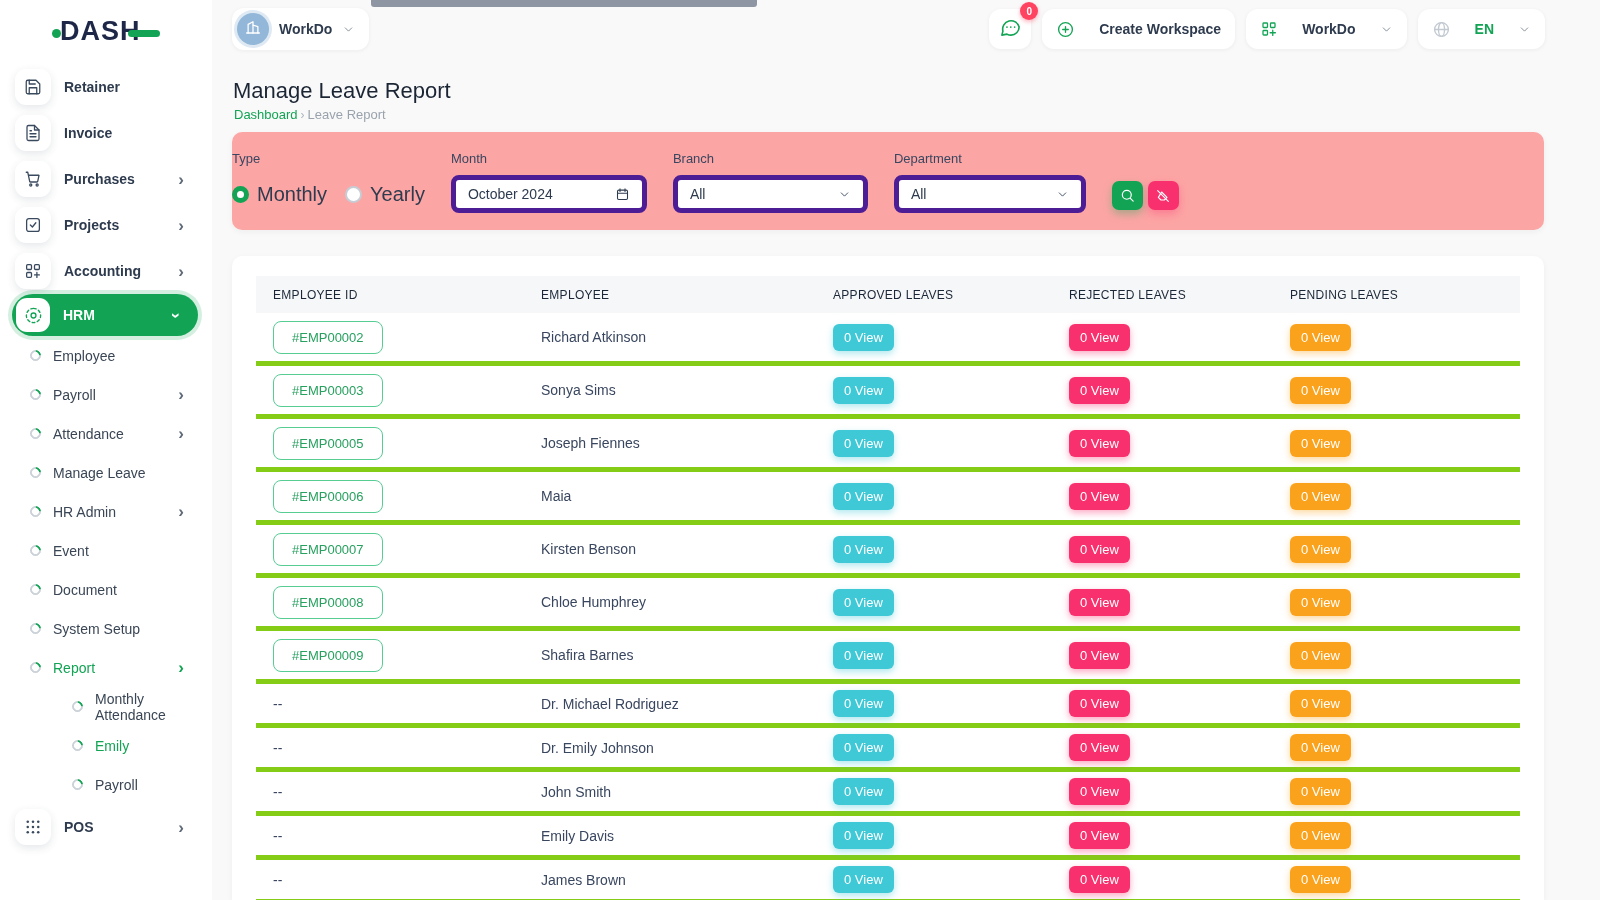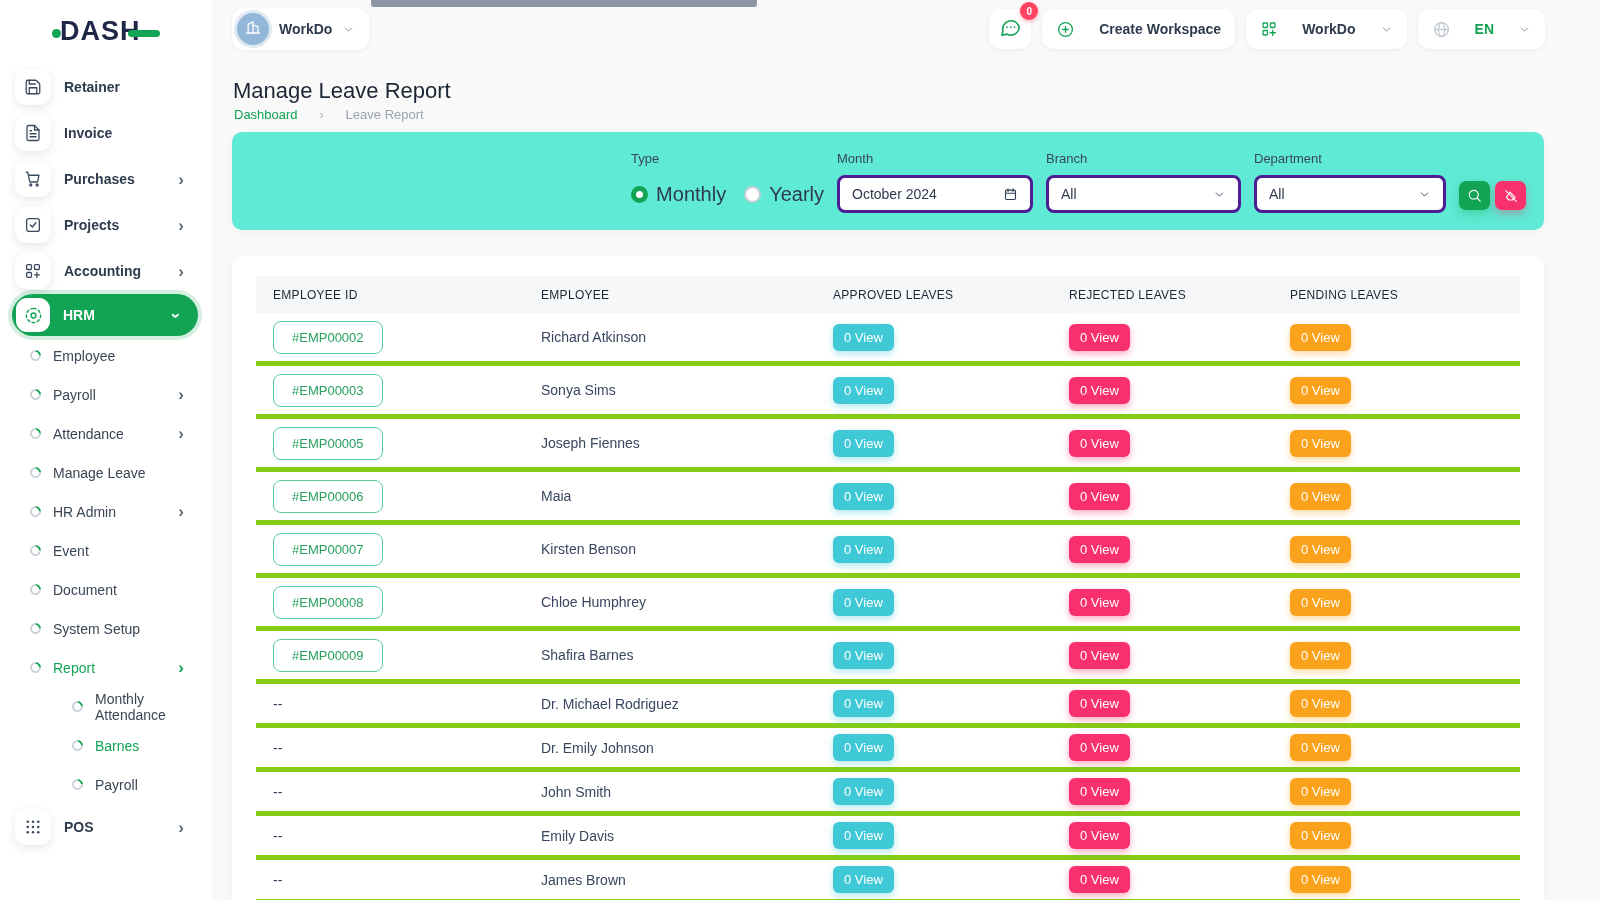--- a/index.html
+++ b/index.html
@@ -42,35 +42,35 @@
   .ws-label{font-size:14px;font-weight:700;color:#2E3B4E}
   .chev-svg{color:#7B8793;display:flex}
   .top-right{margin-left:auto;display:flex;align-items:center;gap:11px}
   .chat-btn{position:relative;width:42px;height:40px;background:#fff;border-radius:12px;display:flex;align-items:center;justify-content:center;color:var(--accent);box-shadow:0 1px 4px rgba(30,42,59,.06);cursor:pointer}
   .badge0{position:absolute;top:-7px;right:-7px;min-width:18px;height:18px;border-radius:50%;background:var(--red);color:#fff;font-size:10px;font-weight:700;display:flex;align-items:center;justify-content:center;box-shadow:0 2px 4px rgba(255,68,97,.4)}
   .pill-btn{display:flex;align-items:center;gap:24px;background:#fff;height:40px;border-radius:12px;padding:0 14px;font-size:14px;font-weight:600;color:#2E3B4E;box-shadow:0 1px 4px rgba(30,42,59,.06);cursor:pointer}
   .pill-btn .lang{color:var(--accent);font-weight:700}
 
   
   .page-title{position:absolute;left:233px;top:78px;font-size:22px;font-weight:400;color:var(--navy)}
-  .breadcrumb{position:absolute;left:234px;top:107px;display:flex;align-items:center;gap:22px;font-size:13px}
+  .breadcrumb{position:absolute;left:234px;top:107px;display:flex;align-items:center;gap:3px;font-size:13px}
   .bc-link{color:var(--accent);cursor:pointer}
   .bc-sep{color:#AEB6BE;font-size:12px}
   .bc-cur{color:var(--muted)}
 
   
-  .filter-card{position:absolute;left:232px;top:132px;width:1312px;height:98px;background:#5eead4;border-radius:10px;box-shadow:0 2px 6px rgba(30,42,59,.05);display:flex;justify-content:flex-end;gap:13px;padding:19px 18px 0 0}
+  .filter-card{position:absolute;left:232px;top:132px;width:1312px;height:98px;background:#fca5a5;border-radius:10px;box-shadow:0 2px 6px rgba(30,42,59,.05);display:flex;justify-content:flex-start;gap:26px;padding:19px 18px 0 0}
   .fgroup{display:flex;flex-direction:column;gap:9px}
   .flabel{font-size:13px;font-weight:500;color:#39465F}
   .radio-row{display:flex;align-items:center;gap:18px;height:38px}
   .radio{display:flex;align-items:center;gap:8px;font-size:20px;font-weight:400;color:#2E3B4E;cursor:pointer}
   .rdot{width:17px;height:17px;border-radius:50%;flex:none}
   .rdot.on{border:5px solid var(--accent);background:#fff}
   .rdot.off{border:2px solid #C6CDD4;background:#fff}
-  .finput{height:38px;border:3px solid #4c1d95;border-radius:8px;background:#fff;display:flex;align-items:center;padding:0 12px;font-size:14px;color:#2E3B4E;cursor:pointer}
+  .finput{height:38px;border:5px solid #4c1d95;border-radius:8px;background:#fff;display:flex;align-items:center;padding:0 12px;font-size:14px;color:#2E3B4E;cursor:pointer}
   .finput .grow{flex:1}
   .w-month{width:196px}.w-branch{width:195px}.w-dept{width:192px}
   .fbtns{display:flex;gap:5px;margin-top:30px}
   .sq-btn{width:31px;height:29px;border-radius:7px;display:flex;align-items:center;justify-content:center;color:#fff;cursor:pointer}
   .sq-btn.search{background:var(--accent);box-shadow:0 4px 9px rgba(18,164,84,.35)}
   .sq-btn.reset{background:var(--pink);box-shadow:0 4px 9px rgba(248,48,110,.35)}
 
   
   .table-card{position:absolute;left:232px;top:256px;width:1312px;height:644px;background:#fff;border-radius:10px 10px 0 0;box-shadow:0 2px 6px rgba(30,42,59,.05);padding:20px 24px 0 24px}
   .thead,.trow{display:grid;grid-template-columns:285px 292px 236px 221px 1fr;align-items:center}
@@ -199,21 +199,21 @@
         <span class="bullet"></span>
         <span class="side-label">Report</span>
         <span class="chev right">›</span>
       </div>
       <div class="side-item subsub">
         <span class="bullet"></span>
         <span class="side-label">Monthly Attendance</span>
       </div>
       <div class="side-item subsub active">
         <span class="bullet"></span>
-        <span class="side-label">Barnes</span>
+        <span class="side-label">Emily</span>
       </div>
       <div class="side-item subsub">
         <span class="bullet"></span>
         <span class="side-label">Payroll</span>
       </div>
       <div class="side-item main">
         <span class="icon-card">
           <svg xmlns="http://www.w3.org/2000/svg" viewBox="0 0 24 24" width="18" height="18" fill="currentColor">
             <g>
               <circle cx="5" cy="5" r="1.7"></circle>

